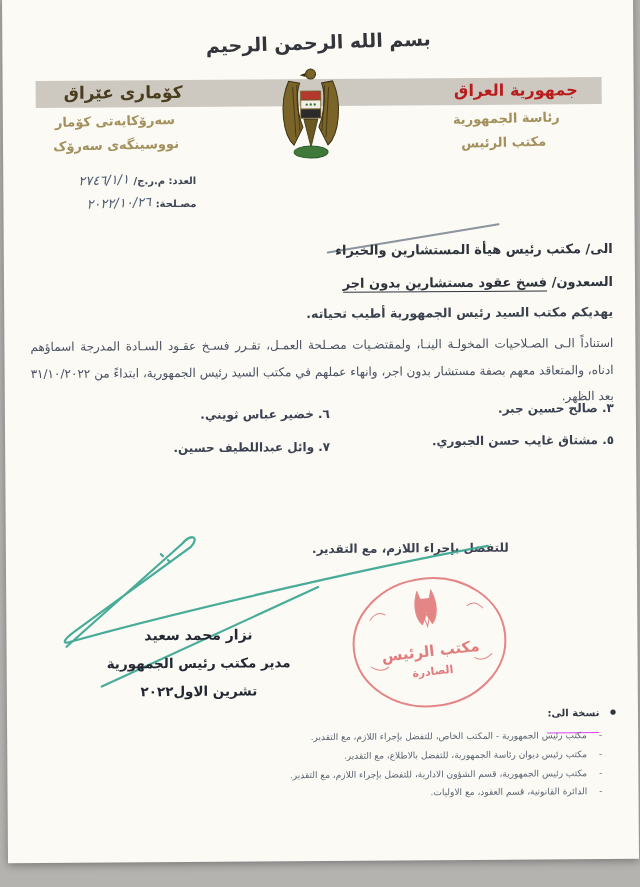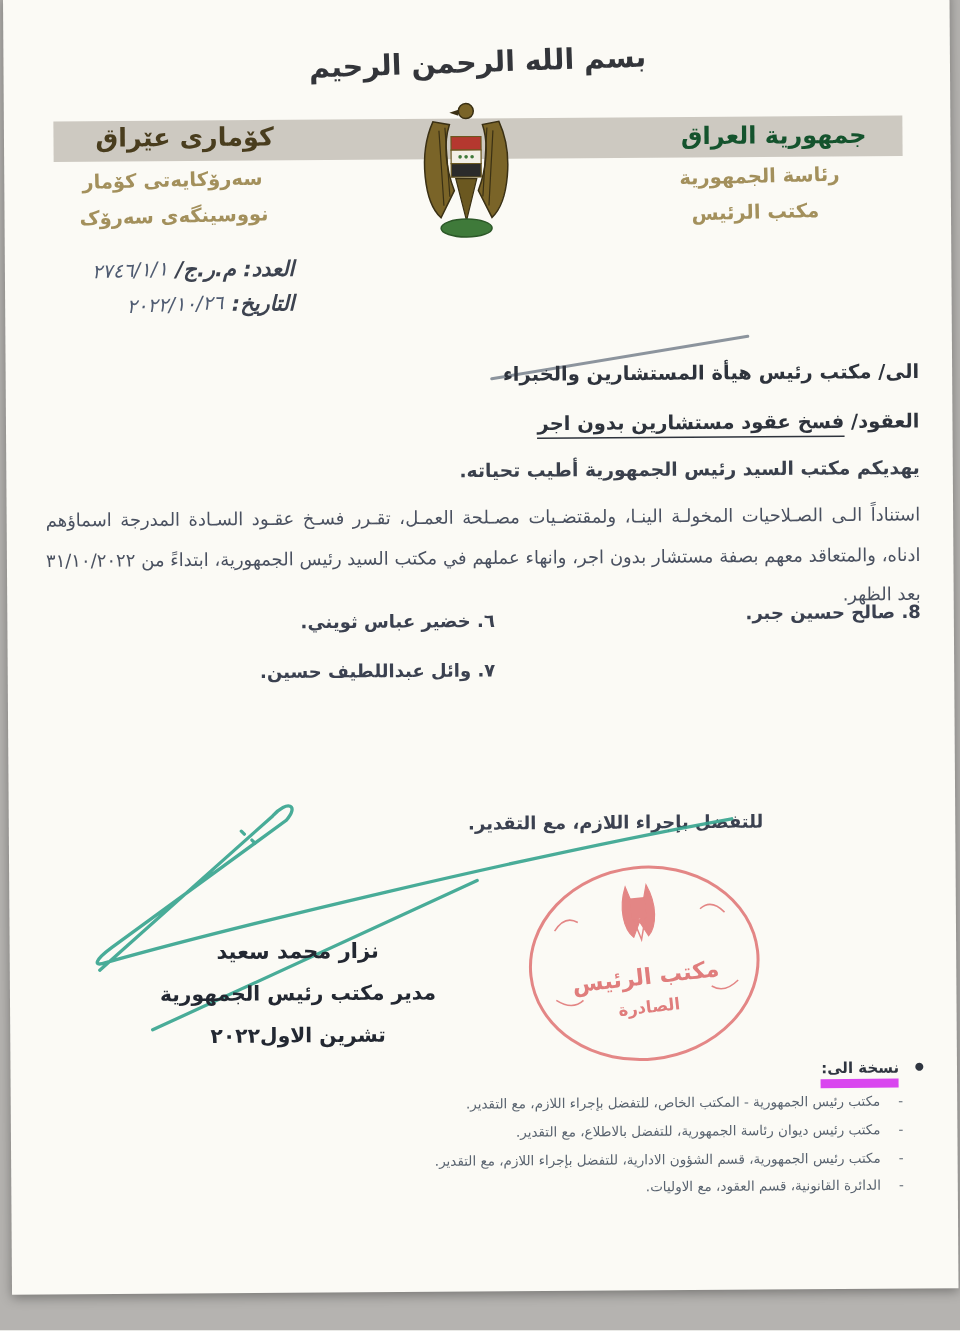--- a/index.html
+++ b/index.html
@@ -6,26 +6,26 @@
   .shot{position:relative;width:640px;height:887px;background:#b5b3b0;overflow:hidden;
         font-family:"DejaVu Sans",sans-serif;}
   .page{position:absolute;left:5px;top:-5px;width:631px;height:866px;background:#fbfaf5;
         transform:rotate(-0.4deg);box-shadow:0 2px 8px rgba(0,0,0,.35);direction:rtl;}
   .abs{position:absolute;}
   
   .bismillah{top:36px;left:50%;transform:translateX(-50%) rotate(-1.5deg);
              font-size:19px;font-weight:bold;color:#33353a;letter-spacing:1px;white-space:nowrap;}
   .band{top:84px;left:33px;width:566px;height:27px;background:#cdc9c1;}
   .country-ar{position:absolute;right:24px;top:3px;font-size:16px;font-weight:bold;
-              color:#14532d;letter-spacing:2px;white-space:nowrap;}
+              color:#b91c1c;letter-spacing:2px;white-space:nowrap;}
   .country-ku{position:absolute;left:28px;top:2px;font-size:17px;font-weight:bold;
               color:#493d1e;letter-spacing:1px;white-space:nowrap;}
   .goldline{font-size:13px;font-weight:bold;color:#a3905c;white-space:nowrap;transform:rotate(-1deg);}
   .ref-row{display:flex;flex-direction:row;gap:5px;align-items:baseline;white-space:nowrap;}
-  .ref-label{font-size:14px;font-weight:bold;color:#3d4350;font-style:italic;}
+  .ref-label{font-size:10px;font-weight:bold;color:#3d4350;}
   .ref-value{font-size:13px;color:#505c72;font-style:italic;transform:rotate(-2deg);}
   
   .to-line{top:248px;right:22px;font-size:13px;font-weight:bold;color:#2e333c;white-space:nowrap;}
   .pen-line{top:243px;left:322px;width:175px;height:2px;background:#5d6878;opacity:.7;
             transform:rotate(-9deg);border-radius:2px;}
   .subject{top:281px;right:22px;font-size:13px;font-weight:bold;color:#2e333c;white-space:nowrap;}
   .subject u{text-decoration:none;border-bottom:1.5px solid #2e333c;padding-bottom:1px;}
   .greeting{top:311px;right:22px;font-size:12.5px;font-weight:600;color:#3a404c;white-space:nowrap;}
   .body-par{top:337px;right:22px;left:26px;font-size:12px;line-height:26.5px;color:#4a5160;
             text-align:justify;}
@@ -33,21 +33,21 @@
   .names li{height:31.5px;white-space:nowrap;}
   .names.col2 li{height:33px;}
   .closing{top:547px;right:128px;font-size:12px;font-weight:600;color:#3b4150;white-space:nowrap;}
   
   .sig-block{left:86px;width:212px;text-align:center;color:#232832;white-space:nowrap;}
   .sig-name{top:631px;font-size:14px;font-weight:bold;}
   .sig-title{top:659px;font-size:13.5px;font-weight:bold;}
   .sig-date{top:687px;font-size:13.5px;font-weight:bold;}
   
   .cc-title{top:714px;right:22px;font-size:10px;font-weight:bold;color:#2f3540;}
-  .cc-title .t{border-bottom:6px solid #d946ef;padding-bottom:1px;}
+  .cc-title .t{border-bottom:1px solid #d946ef;padding-bottom:14px;}
   .cc-title::before{content:"●";font-size:7px;margin-left:7px;vertical-align:2px;}
   .cc-item{right:36px;font-size:9px;color:#59636f;white-space:nowrap;}
   .cc-item::before{content:"-";margin-left:12px;}
 </style>
 </head>
 <body>
 
 <div class="shot">
   <div class="page">
 
@@ -77,36 +77,37 @@
         <circle cx="40" cy="39.5" r="1.2" fill="#3f7a3a"></circle>
       <path d="M29,54 L36,82 L43,54 Z" fill="#6b5820" stroke="#3a3014" stroke-width="0.8"></path>
       <ellipse cx="36" cy="87" rx="17" ry="6" fill="#3f7a3a" stroke="#2c5828" stroke-width="1"></ellipse>
     </svg>
 
     <div class="abs ref-row" style="top:176px;right:438px;">
       <span class="ref-label">العدد: م.ر.ج/</span>
       <span class="ref-value">١‏/‏١‏/‏٢٧٤٦</span>
     </div>
     <div class="abs ref-row" style="top:199px;right:438px;">
-      <span class="ref-label">التاريخ:</span>
+      <span class="ref-label">مصـلحة:</span>
       <span class="ref-value">٢٦‏/‏١٠‏/‏٢٠٢٢</span>
     </div>
 
     <div class="abs pen-line"></div>
     <div class="abs to-line">الى/ مكتب رئيس هيأة المستشارين والخبراء</div>
     <div class="abs subject">
-      <span>العقود/</span>
+      <span>السعدون/</span>
       <u>فسخ عقود مستشارين بدون اجر</u>
     </div>
     <div class="abs greeting">يهديكم مكتب السيد رئيس الجمهورية أطيب تحياته.</div>
 
     <div class="abs body-par">استناداً الـى الصـلاحيات المخولـة الينـا، ولمقتضـيات مصـلحة العمـل، تقـرر فسـخ عقـود السـادة المدرجة اسماؤهم ادناه، والمتعاقد معهم بصفة مستشار بدون اجر، وانهاء عملهم في مكتب السيد رئيس الجمهورية، ابتداءً من ٣١/١٠/٢٠٢٢ بعد الظهر.</div>
 
     <ul class="abs names" style="top:408px;right:22px;">
-      <li>8. صالح حسين جبر.</li>
+      <li>٣. صالح حسين جبر.</li>
+      <li>٥. مشتاق غايب حسن الجبوري.</li>
     </ul>
     <ul class="abs names col2" style="top:412px;right:306px;">
       <li>٦. خضير عباس ثويني.</li>
       <li>٧. وائل عبداللطيف حسين.</li>
     </ul>
 
     <div class="abs closing">للتفضل بإجراء اللازم، مع التقدير.</div>
 
     <svg class="abs" style="left:24px;top:528px;" width="480" height="175" viewBox="0 0 480 175">
       <g stroke="#35a38e" stroke-width="2.2" fill="none" stroke-linecap="round" opacity="0.9">

